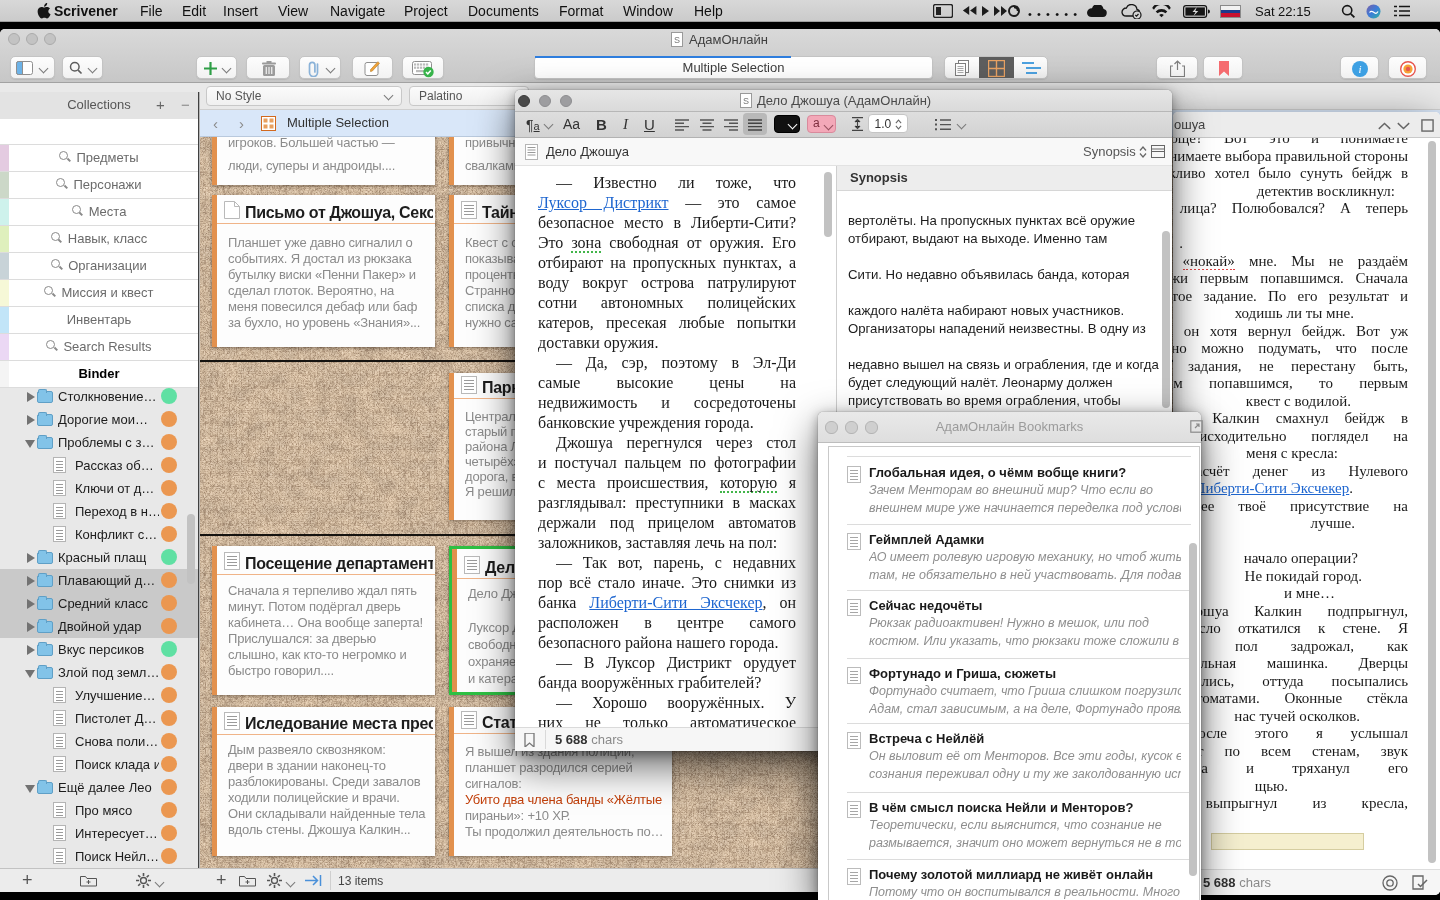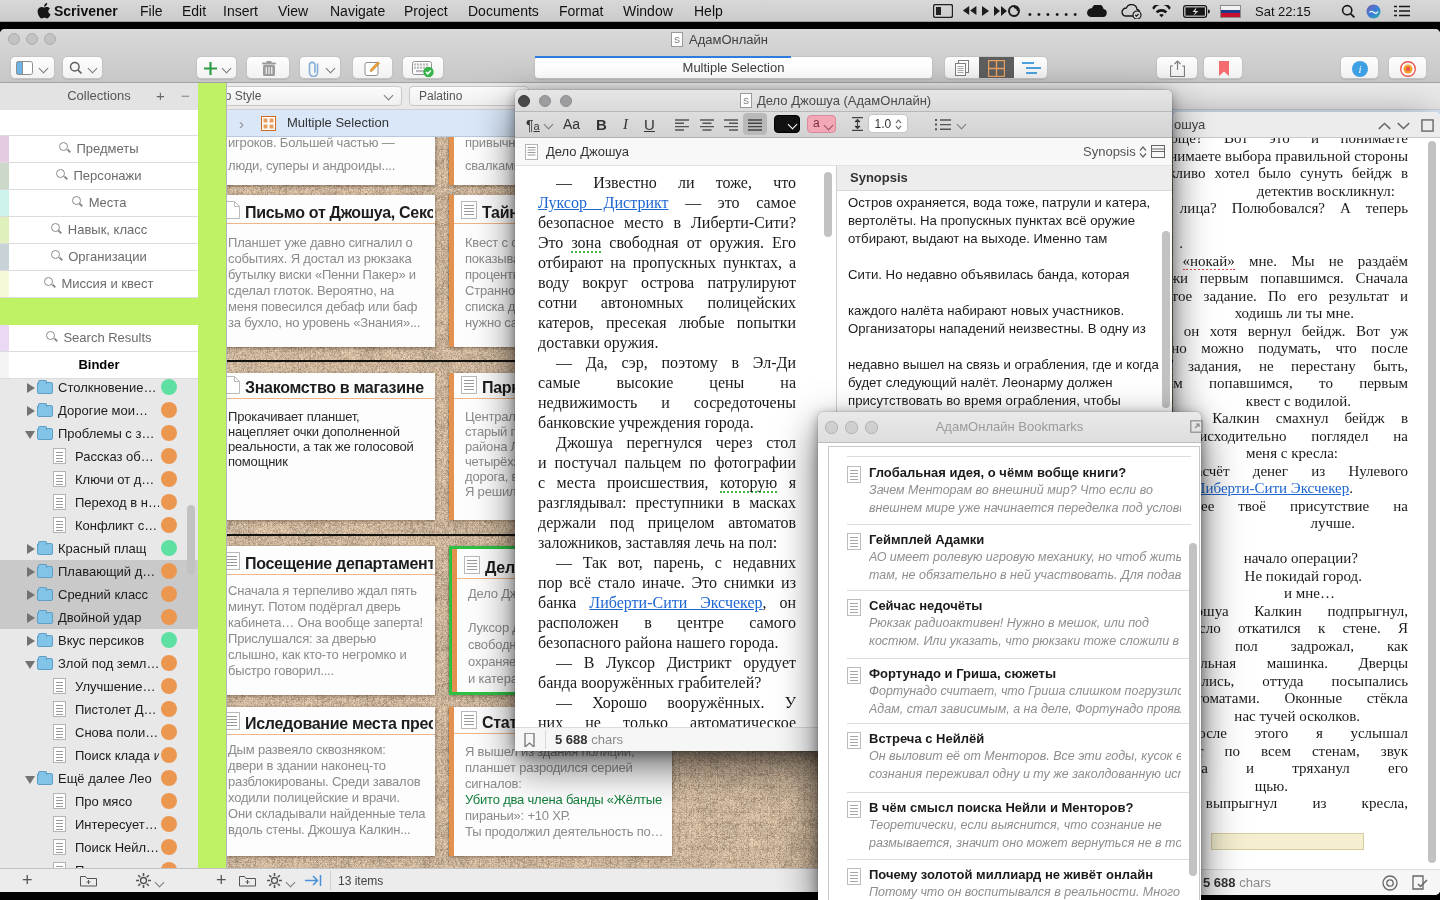--- a/index.html
+++ b/index.html
@@ -26,21 +26,21 @@
 .card{position:absolute;width:223px;background:#fdfdfd;box-shadow:0 1px 3px rgba(40,25,10,.45)}
 .cstripe{position:absolute;left:0;top:0;bottom:0;width:5px;background:#e2914e}
 .ctitle{position:absolute;left:33px;right:2px;font-size:16px;letter-spacing:-0.3px;font-weight:bold;color:#1d1d1d;white-space:nowrap;overflow:hidden}
 .csep{position:absolute;left:5px;right:0;height:1px;background:#f0b488}
 .cbody{position:absolute;left:16px;right:5px;font-size:13px;letter-spacing:-0.2px;line-height:16px;color:#8b8b8b;white-space:nowrap;overflow:hidden}
 .blkline{position:absolute;left:0;width:1241px;height:2px;background:#151310}
 
 #sbfooter{position:absolute;left:0;top:839px;width:199px;height:24px;background:#ececec;border-top:1px solid #c2c2c2}
 #ckfooter{position:absolute;left:199px;top:839px;width:1241px;height:24px;background:#ececec;border-top:1px solid #c2c2c2;font-size:12px;color:#444}
 
-#sidebar{position:absolute;left:0;top:54px;width:227px;height:785px;background:#bef264;border-right:1px solid #b5b5b5}
+#sidebar{position:absolute;left:0;top:63px;width:200px;height:785px;background:#404040;border-right:1px solid #b5b5b5}
 #collhdr{position:absolute;left:0;top:0;width:198px;height:27px;background:#e3e3e3;font-size:13px;color:#565656}
 .crow{position:absolute;left:0;width:198px;height:27px;background:#fff;border-bottom:1px solid #dcdcdc;font-size:13px;color:#6b6b6b;text-align:center;line-height:26px}
 .cstripe2{position:absolute;left:0;top:0;bottom:0;width:9px}
 .trow{position:absolute;left:0;width:198px;height:23px;font-size:13px;color:#1c1c1c;white-space:nowrap}
 .trow .lbl{overflow:hidden;max-width:100px}
 .trow .lbl2{overflow:hidden;max-width:84px}
 .tdot{position:absolute;width:16px;height:16px;border-radius:8px;left:161px;top:3px}
 .tri{position:absolute;width:0;height:0;top:7px}
 .tri.r{border-left:8px solid #727272;border-top:5px solid transparent;border-bottom:5px solid transparent;left:27px}
 .tri.d{border-top:8px solid #727272;border-left:5px solid transparent;border-right:5px solid transparent;left:25px;top:9px}
@@ -364,33 +364,20 @@
           </svg>
           <div class="ctitle" style="top:9px">Тайник с оружием</div>
           <div class="csep" style="top:28px"></div>
           <div class="cbody" style="top:40px;color:#8b8b8b">Квест с обновлением</div>
           <div class="cbody" style="top:56px;color:#8b8b8b">показывает лишь</div>
           <div class="cbody" style="top:72px;color:#8b8b8b">проценты выполнения.</div>
           <div class="cbody" style="top:88px;color:#8b8b8b">Странно, что из</div>
           <div class="cbody" style="top:104px;color:#8b8b8b">списка дел его</div>
           <div class="cbody" style="top:120px;color:#8b8b8b">нужно самому…</div>
         </div>
-    <div class="card" style="left:13px;top:236px;height:147px">
-          <div class="cstripe"></div>
-          <svg class="abs" style="left:12px;top:3px" width="16" height="18" viewBox="0 0 16 18">
-            <path d="M.5 .5h10l5 5v12h-15z" fill="#fff" stroke="#b9b9b9"></path>
-            <path d="M10.5 .5v5h5" fill="none" stroke="#b9b9b9"></path>
-          </svg>
-          <div class="ctitle" style="top:6px">Знакомство в магазине</div>
-          <div class="csep" style="top:25px"></div>
-          <div class="cbody" style="top:36px;color:#2a2a2a">Прокачивает планшет,</div>
-          <div class="cbody" style="top:51px;color:#2a2a2a">нацепляет очки дополненной</div>
-          <div class="cbody" style="top:66px;color:#2a2a2a">реальности, а так же голосовой</div>
-          <div class="cbody" style="top:81px;color:#2a2a2a">помощник</div>
-        </div>
     <div class="card" style="left:250px;top:236px;height:147px">
           <div class="cstripe"></div>
           <svg class="abs" style="left:12px;top:3px" width="16" height="18" viewBox="0 0 16 18">
             <rect x=".5" y=".5" width="15" height="17" fill="#fff" stroke="#b9b9b9"></rect>
             <g stroke="#9a9a9a">
               <path d="M3 4.5h10M3 7.5h10M3 10.5h10M3 13.5h10"></path>
             </g>
           </svg>
           <div class="ctitle" style="top:6px">Парковка у отеля</div>
           <div class="csep" style="top:25px"></div>
@@ -457,38 +444,39 @@
             <rect x=".5" y=".5" width="15" height="17" fill="#fff" stroke="#b9b9b9"></rect>
             <g stroke="#9a9a9a">
               <path d="M3 4.5h10M3 7.5h10M3 10.5h10M3 13.5h10"></path>
             </g>
           </svg>
           <div class="ctitle" style="top:7px">Статистика</div>
           <div class="csep" style="top:26px"></div>
           <div class="cbody" style="top:37px;color:#8b8b8b">Я вышел из здания полиции,</div>
           <div class="cbody" style="top:53px;color:#8b8b8b">планшет разродился серией</div>
           <div class="cbody" style="top:69px;color:#8b8b8b">сигналов:</div>
-          <div class="cbody" style="top:85px;color:#15803d">Убито два члена банды «Жёлтые</div>
+          <div class="cbody" style="top:85px;color:#c2410c">Убито два члена банды «Жёлтые</div>
           <div class="cbody" style="top:101px;color:#8b8b8b">пираньи»: +10 ХР.</div>
           <div class="cbody" style="top:117px;color:#8b8b8b">Ты продолжил деятельность по…</div>
         </div>
   </div>
   <div id="sidebar">
     <div id="collhdr">
       <div class="abs" style="left:0;right:0;top:5px;text-align:center">Collections</div>
       <div class="abs" style="left:156px;top:4px;font-size:15px;color:#666">+</div>
       <div class="abs" style="left:181px;top:4px;font-size:15px;color:#888">−</div>
     </div>
     <div class="abs" style="left:0;top:27px;width:198px;height:26px;background:#fff;border-bottom:1px solid #dcdcdc"></div>
     <div class="crow" style="top:53px"><div class="cstripe2" style="background:#e4cbe1"></div><span class="srch"></span>Предметы</div>
     <div class="crow" style="top:80px"><div class="cstripe2" style="background:#ccd8c8"></div><span class="srch"></span>Персонажи</div>
     <div class="crow" style="top:107px"><div class="cstripe2" style="background:#cef2ec"></div><span class="srch"></span>Места</div>
     <div class="crow" style="top:134px"><div class="cstripe2" style="background:#dff0bd"></div><span class="srch"></span>Навык, класс</div>
     <div class="crow" style="top:161px"><div class="cstripe2" style="background:#c8d3d8"></div><span class="srch"></span>Организации</div>
     <div class="crow" style="top:188px"><div class="cstripe2" style="background:#f6f8d7"></div><span class="srch"></span>Миссия и квест</div>
+    <div class="crow" style="top:215px"><div class="cstripe2" style="background:#c2e5f8"></div>Инвентарь</div>
     <div class="crow" style="top:242px"><div class="cstripe2" style="background:#ebd8f4"></div><span class="srch"></span>Search Results</div>
     <div class="crow" style="top:269px;color:#000;font-weight:bold"><div class="cstripe2" style="background:#f4f4f4"></div>Binder</div>
     <div id="tree" class="abs" style="left:0;top:296px;width:198px;height:489px;background:#e8e8e8">
       <div class="abs" style="left:0;top:181px;width:198px;height:69px;background:#c9c9c9"></div>
       <div class="trow" style="top:-3px">
             <span class="tri r"></span>
             <span class="fold" style="left:37px"></span>
             <span class="abs lbl" style="left:58px;top:4px">Столкновение…</span>
             <span class="tdot" style="background:#5fe0a3"></span>
           </div>
@@ -876,21 +864,20 @@
     <div class="el" style="left:23px;top:467px;width:258px">безопасного района нашего города.</div>
     <div class="el j" style="left:41px;top:487px;width:240px">— В Луксор Дистрикт орудует</div>
     <div class="el" style="left:23px;top:507px;width:258px">банда вооружённых грабителей?</div>
     <div class="el j" style="left:41px;top:527px;width:240px">— Хорошо вооружённых. У</div>
     <div class="el j" style="left:23px;top:547px;width:258px">них не только автоматическое</div>
     <div class="thumb" style="left:309px;top:6px;width:8px;height:65px"></div>
     <div class="abs" style="left:321px;top:0;width:1px;height:561px;background:#cfcfcf"></div>
     <div class="abs" style="left:322px;top:0;width:335px;height:25px;background:#ededed;border-bottom:1px solid #d6d6d6">
           <span class="abs" style="left:13px;top:4px;font-size:13px;font-weight:bold;color:#333">Synopsis</span>
         </div>
-    <div class="sl" style="top:28px">Остров охраняется, вода тоже, патрули и катера,</div>
     <div class="sl" style="top:46px">вертолёты. На пропускных пунктах всё оружие</div>
     <div class="sl" style="top:64px">отбирают, выдают на выходе. Именно там</div>
     <div class="sl" style="top:100px">Сити. Но недавно объявилась банда, которая</div>
     <div class="sl" style="top:136px">каждого налёта набирают новых участников.</div>
     <div class="sl" style="top:154px">Организаторы нападений неизвестны. В одну из</div>
     <div class="sl" style="top:190px">недавно вышел на связь и ограбления, где и когда</div>
     <div class="sl" style="top:208px">будет следующий налёт. Леонарму должен</div>
     <div class="sl" style="top:226px">присутствовать во время ограбления, чтобы</div>
     <div class="thumb" style="left:647px;top:65px;width:8px;height:177px"></div>
   </div>

